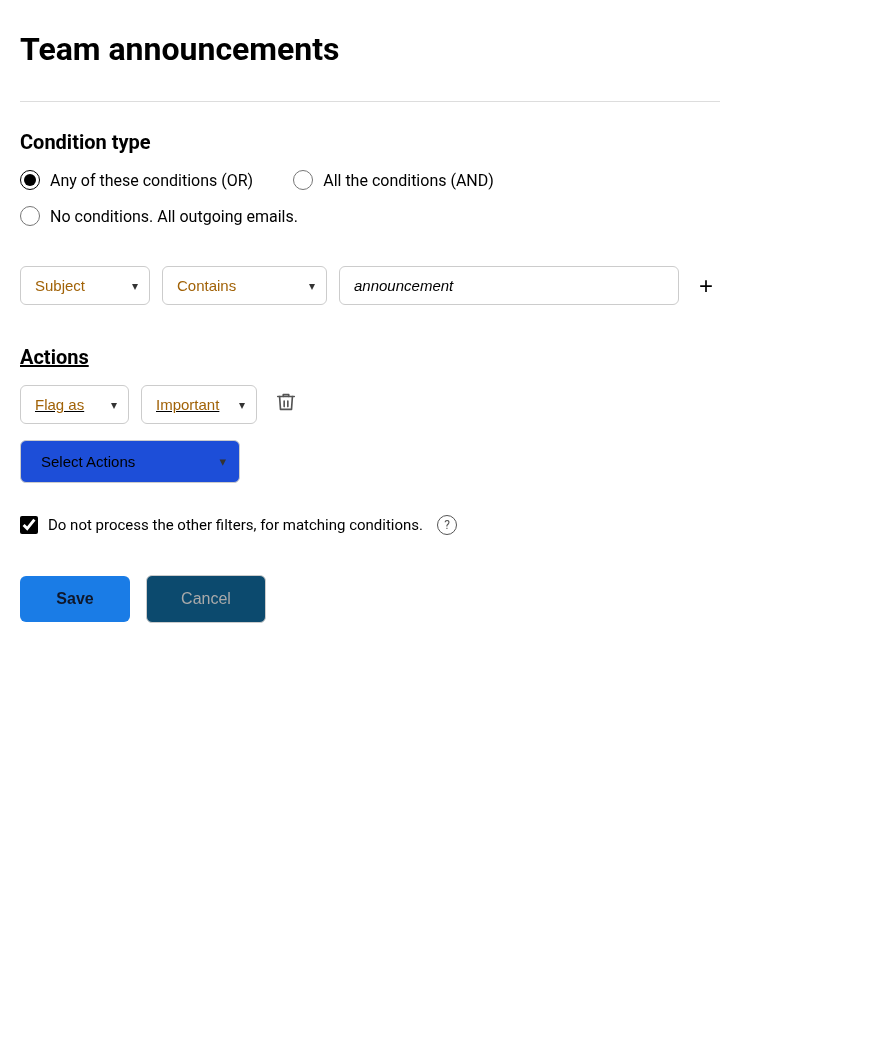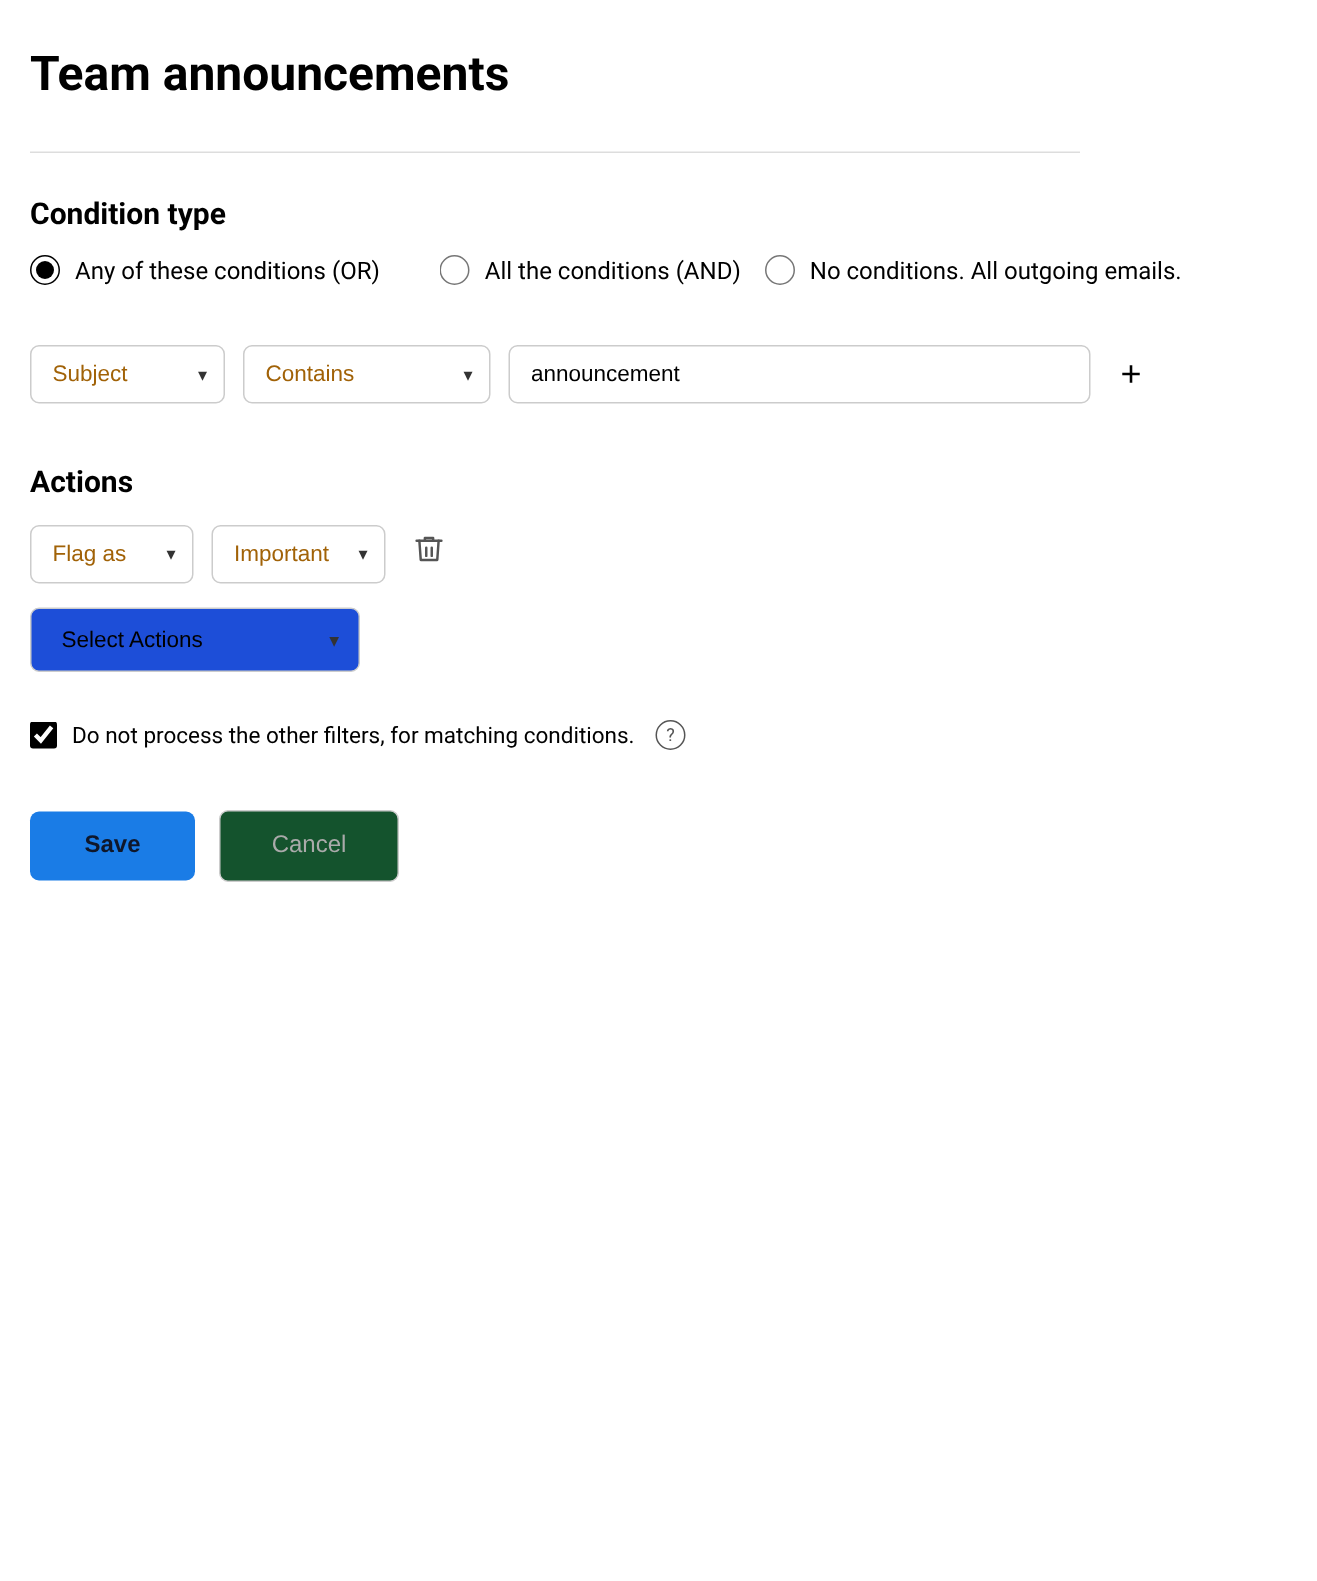--- a/index.html
+++ b/index.html
@@ -33,20 +33,21 @@
 
     .section-label {
       font-size: 20px;
       font-weight: 700;
       margin-bottom: 16px;
       color: #000;
     }
 
     .radio-group {
       display: flex;
+      flex-direction: column;
       gap: 16px;
       margin-bottom: 28px;
     }
 
     .radio-row {
       display: flex;
       align-items: center;
       gap: 40px;
     }
 
@@ -111,36 +112,38 @@
       min-width: 140px;
     }
 
     .text-input {
       border: 1.5px solid #ccc;
       border-radius: 6px;
       padding: 10px 14px;
       font-size: 15px;
       color: #000;
       outline: none;
-      width: 388px;
+      width: 340px;
+      font-style: italic;
     }
 
     .add-btn {
       background: none;
       border: none;
       font-size: 24px;
       cursor: pointer;
       color: #000;
       padding: 4px 8px;
       font-weight: 400;
       line-height: 1;
     }
 
     .actions-section {
       margin-bottom: 32px;
+      text-decoration: underline;
     }
 
     .action-row {
       display: flex;
       align-items: center;
       gap: 12px;
       margin-top: 12px;
       margin-bottom: 16px;
     }
 
@@ -223,21 +226,21 @@
       border: none;
       border-radius: 6px;
       padding: 14px 32px;
       font-size: 16px;
       font-weight: 600;
       cursor: pointer;
       min-width: 110px;
     }
 
     .cancel-btn {
-      background: #14532d;
+      background: #0c4a6e;
       color: #aaa;
       border: 1.5px solid #ccc;
       border-radius: 6px;
       padding: 14px 32px;
       font-size: 16px;
       font-weight: 500;
       cursor: pointer;
       min-width: 120px;
     }
   </style>

